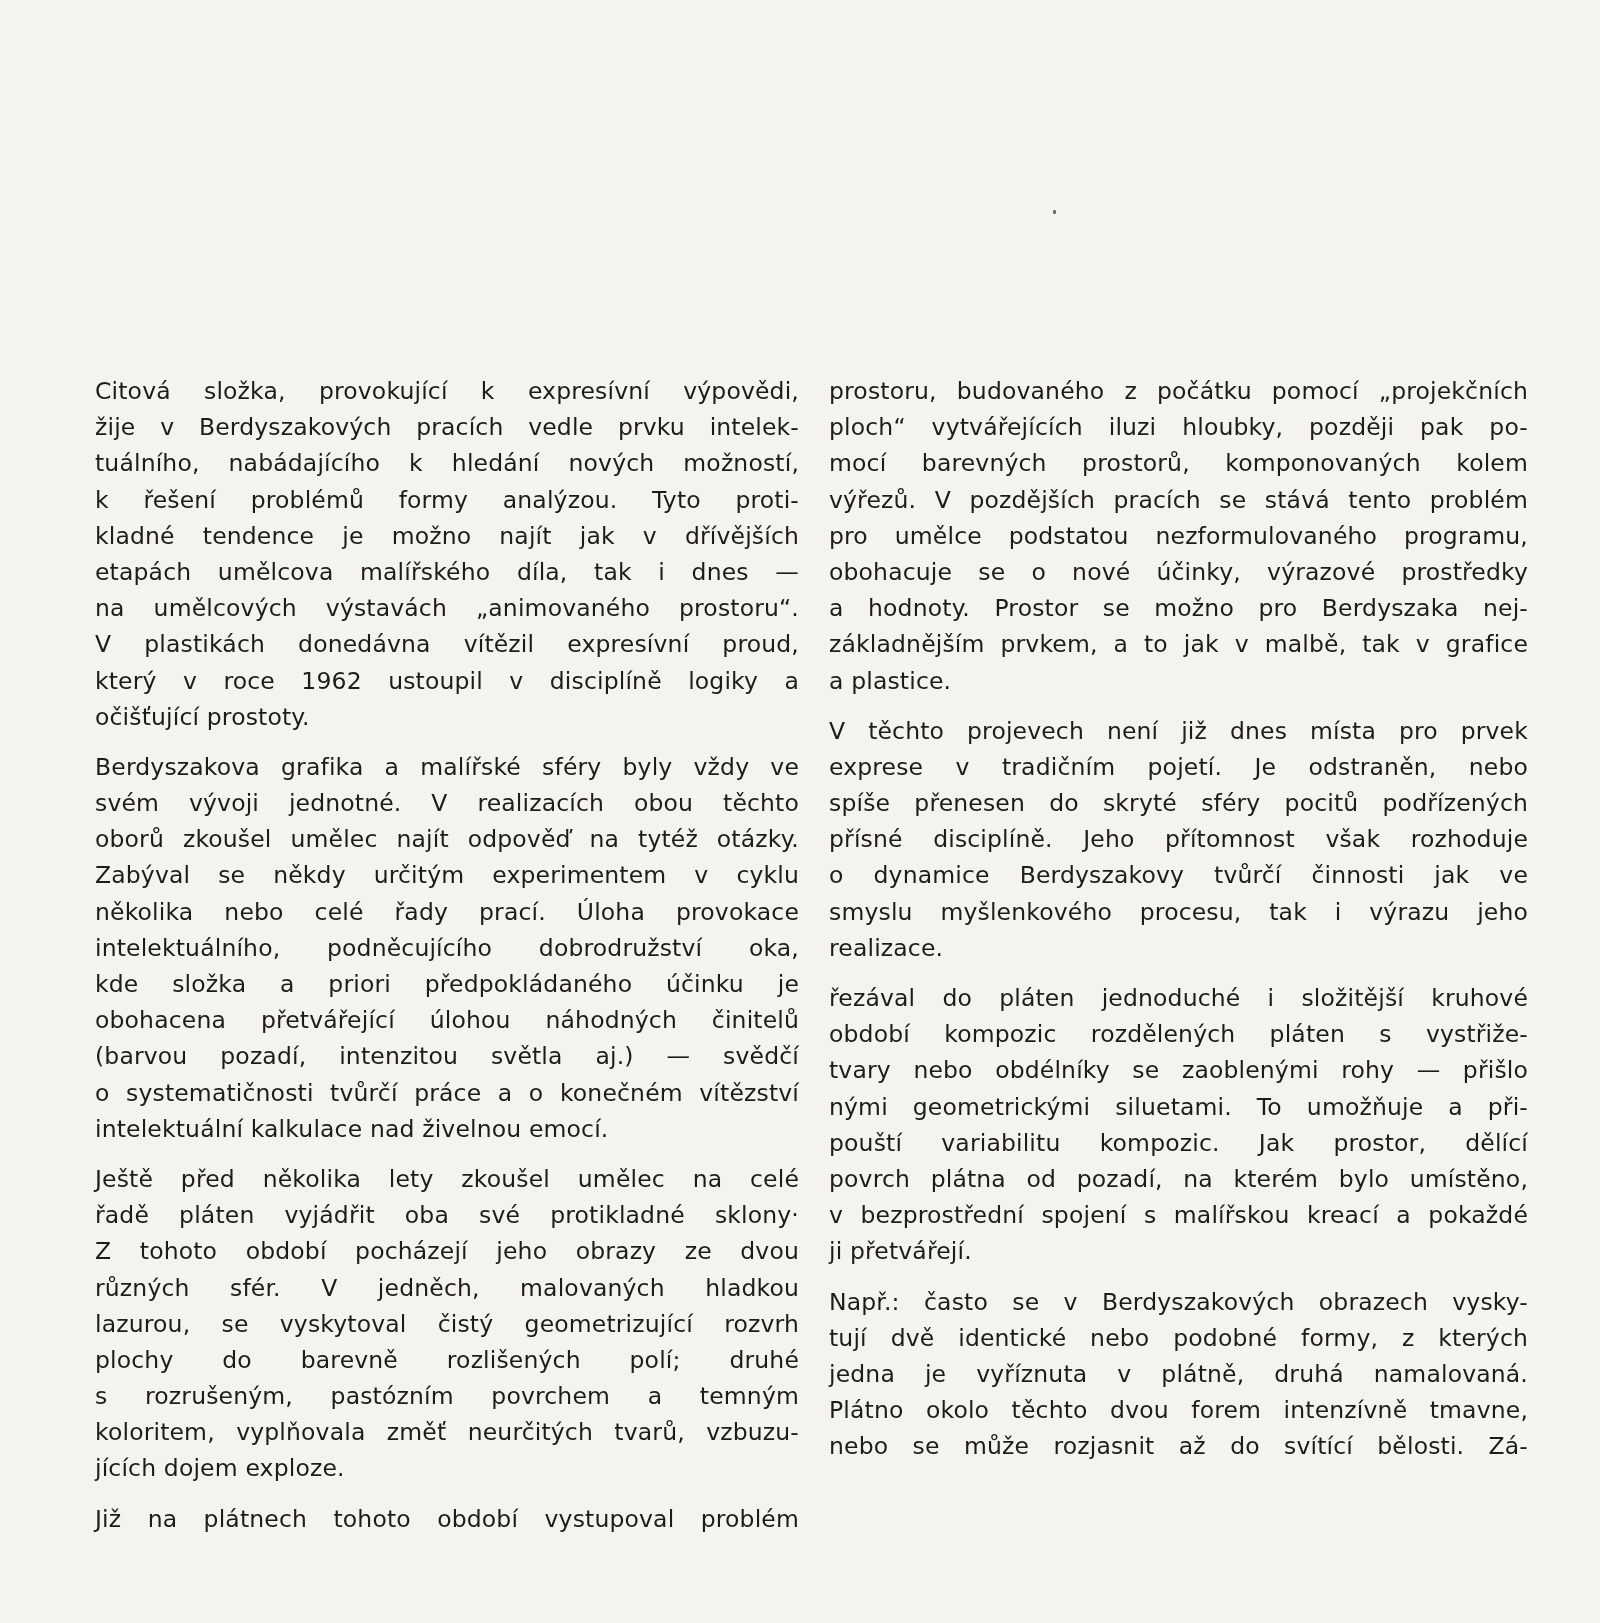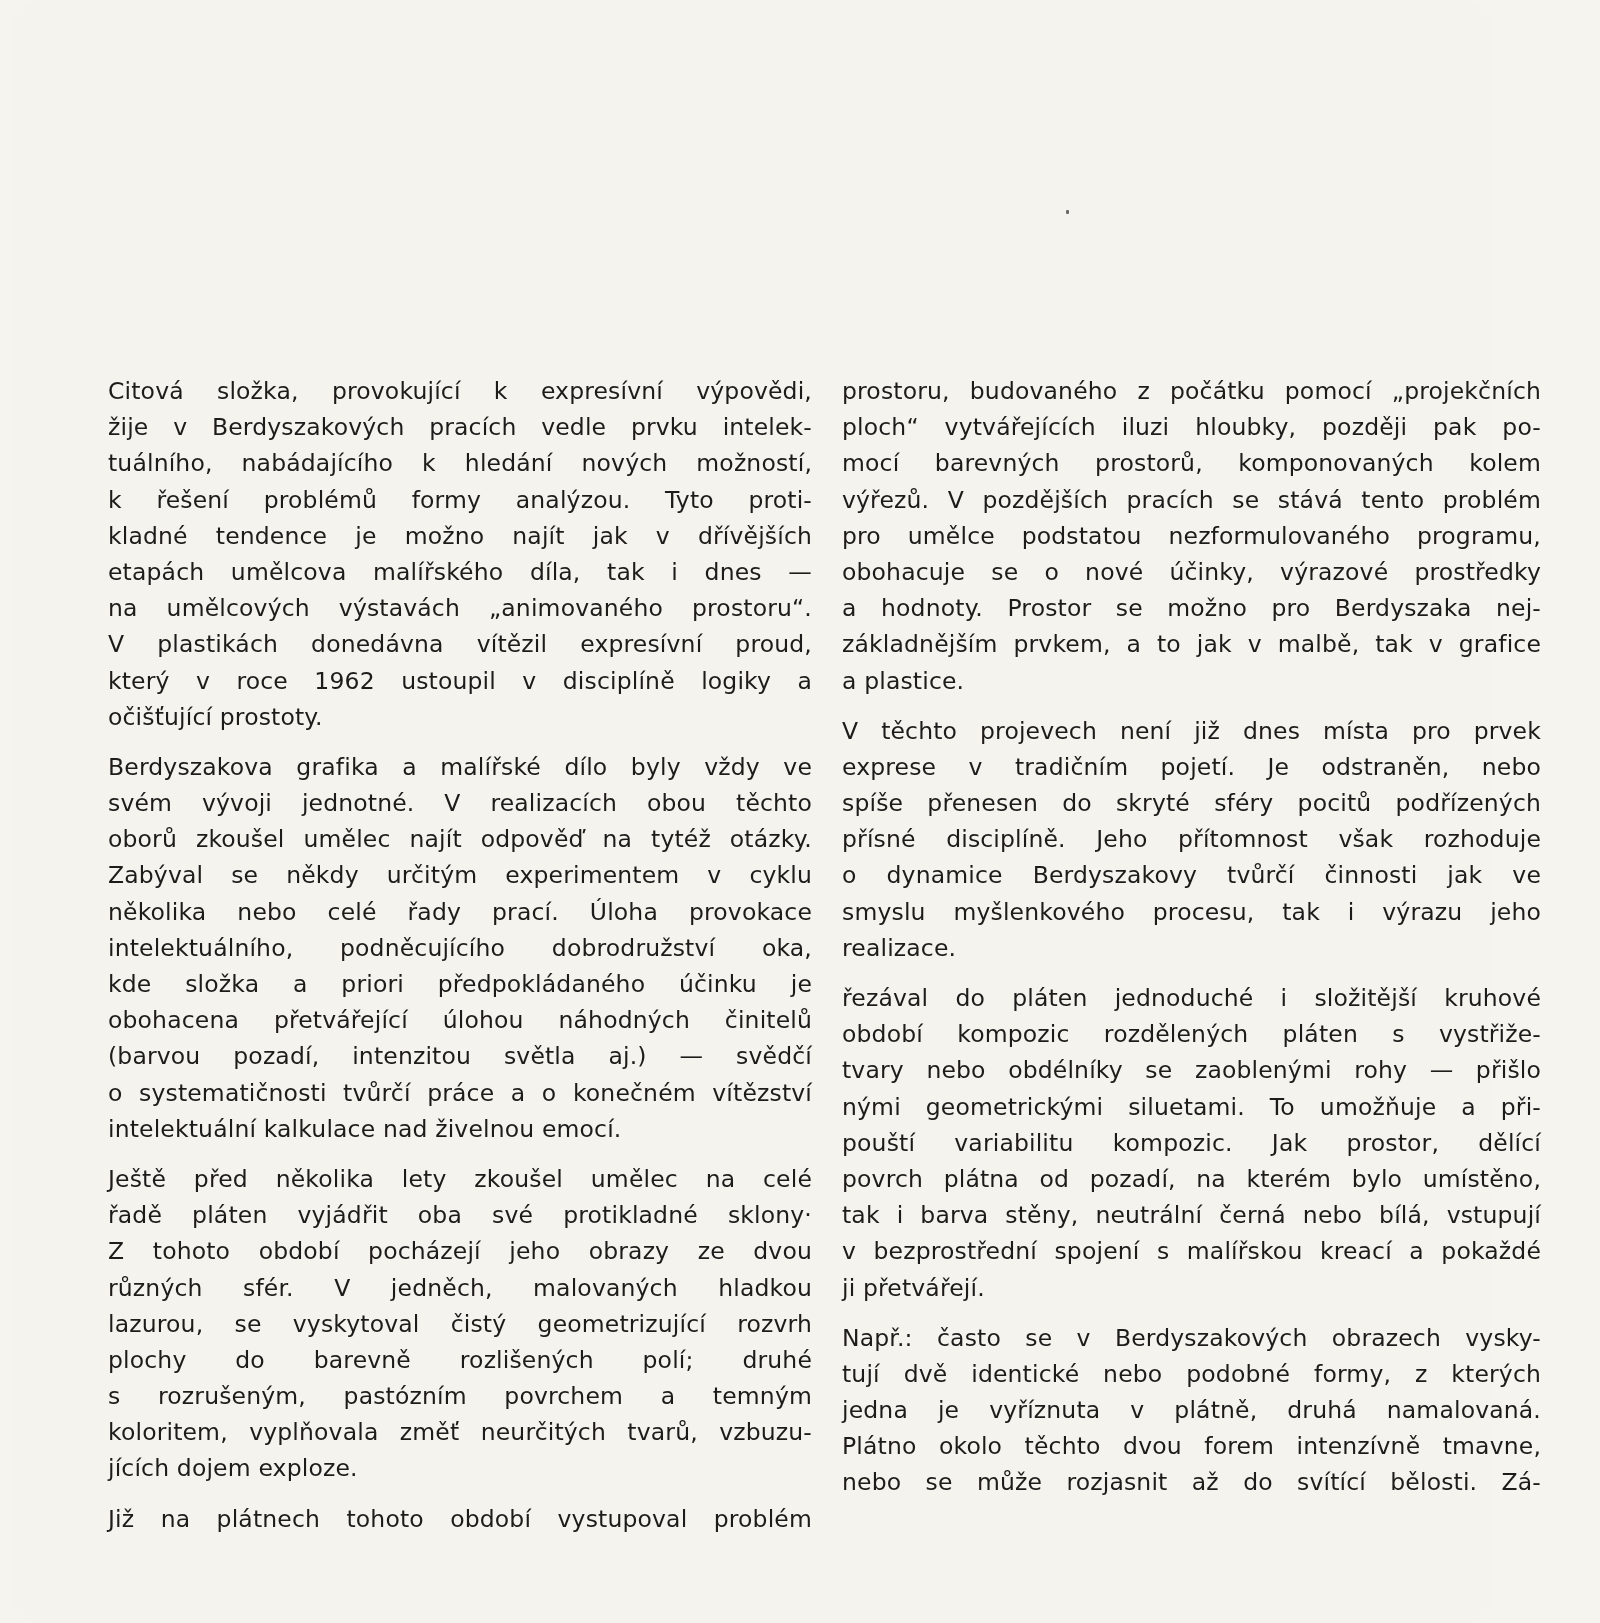--- a/index.html
+++ b/index.html
@@ -10,21 +10,21 @@
       width: 1600px;
       height: 1623px;
       background: #f5f4ef;
       position: relative;
       overflow: hidden;
       font-family: "DejaVu Sans", sans-serif;
       color: #1e1c1a;
     }
     .page {
       position: absolute;
-      left: 13px; top: 0;
+      left: 0; top: 0;
       width: 1478px; height: 1623px;
       background: #f4f3ee;
       border-radius: 25px;
     }
     .speck {
       position: absolute;
       left: 1053px;
       top: 210px;
       width: 3px;
       height: 4px;
@@ -76,21 +76,21 @@
         <span class="line">tuálního, nabádajícího k hledání nových možností,</span>
         <span class="line">k řešení problémů formy analýzou. Tyto proti-</span>
         <span class="line">kladné tendence je možno najít jak v dřívějších</span>
         <span class="line">etapách umělcova malířského díla, tak i dnes —</span>
         <span class="line">na umělcových výstavách „animovaného prostoru“.</span>
         <span class="line">V plastikách donedávna vítězil expresívní proud,</span>
         <span class="line">který v roce 1962 ustoupil v disciplíně logiky a</span>
         <span class="line last">očišťující prostoty.</span>
       </div>
       <div class="para">
-        <span class="line">Berdyszakova grafika a malířské dílo byly vždy ve</span>
+        <span class="line">Berdyszakova grafika a malířské sféry byly vždy ve</span>
         <span class="line">svém vývoji jednotné. V realizacích obou těchto</span>
         <span class="line">oborů zkoušel umělec najít odpověď na tytéž otázky.</span>
         <span class="line">Zabýval se někdy určitým experimentem v cyklu</span>
         <span class="line">několika nebo celé řady prací. Úloha provokace</span>
         <span class="line">intelektuálního, podněcujícího dobrodružství oka,</span>
         <span class="line">kde složka a priori předpokládaného účinku je</span>
         <span class="line">obohacena přetvářející úlohou náhodných činitelů</span>
         <span class="line">(barvou pozadí, intenzitou světla aj.) — svědčí</span>
         <span class="line">o systematičnosti tvůrčí práce a o konečném vítězství</span>
         <span class="line last">intelektuální kalkulace nad živelnou emocí.</span>
@@ -131,21 +131,20 @@
         <span class="line">smyslu myšlenkového procesu, tak i výrazu jeho</span>
         <span class="line last">realizace.</span>
       </div>
       <div class="para">
         <span class="line">řezával do pláten jednoduché i složitější kruhové</span>
         <span class="line">období kompozic rozdělených pláten s vystřiže-</span>
         <span class="line">tvary nebo obdélníky se zaoblenými rohy — přišlo</span>
         <span class="line">nými geometrickými siluetami. To umožňuje a při-</span>
         <span class="line">pouští variabilitu kompozic. Jak prostor, dělící</span>
         <span class="line">povrch plátna od pozadí, na kterém bylo umístěno,</span>
-        <span class="line">tak i barva stěny, neutrální černá nebo bílá, vstupují</span>
         <span class="line">v bezprostřední spojení s malířskou kreací a pokaždé</span>
         <span class="line last">ji přetvářejí.</span>
       </div>
       <div class="para">
         <span class="line">Např.: často se v Berdyszakových obrazech vysky-</span>
         <span class="line">tují dvě identické nebo podobné formy, z kterých</span>
         <span class="line">jedna je vyříznuta v plátně, druhá namalovaná.</span>
         <span class="line">Plátno okolo těchto dvou forem intenzívně tmavne,</span>
         <span class="line">nebo se může rozjasnit až do svítící bělosti. Zá-</span>
       </div>

